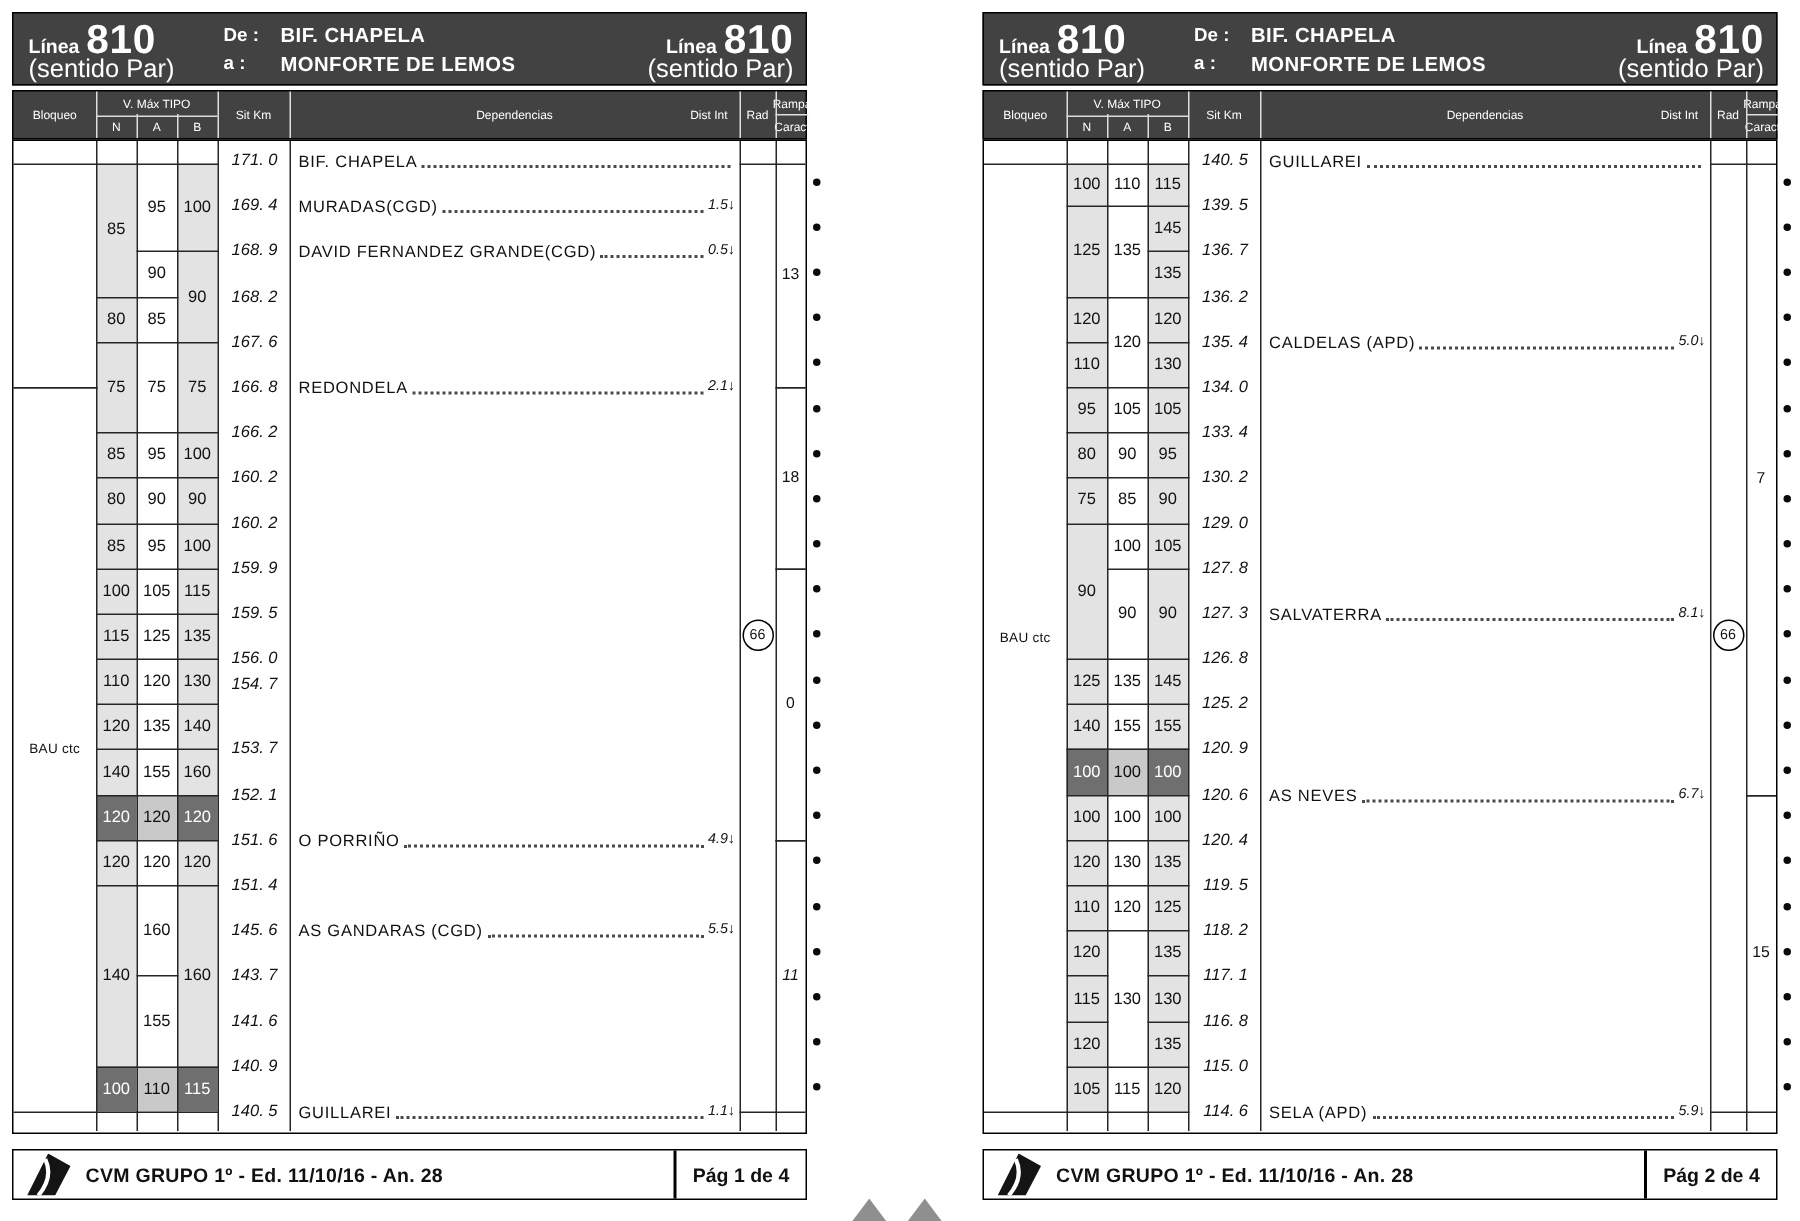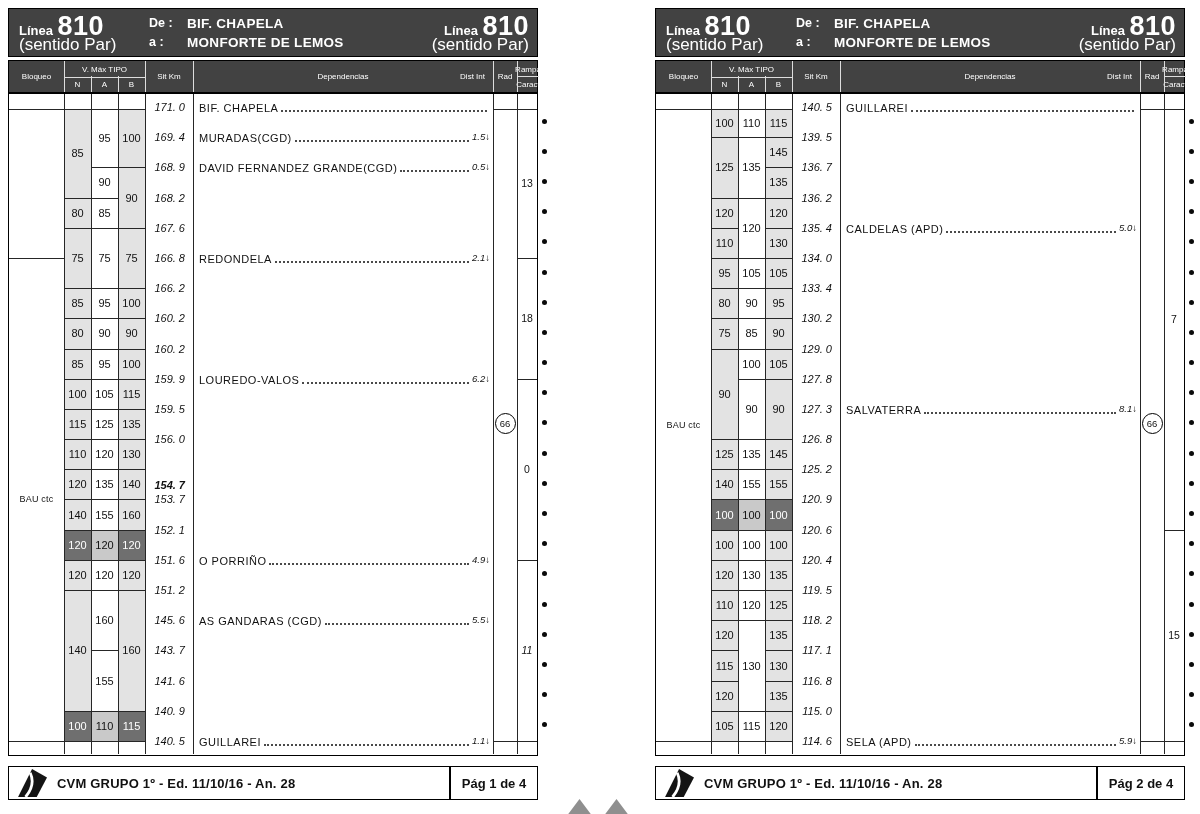--- a/index.html
+++ b/index.html
@@ -243,37 +243,32 @@
       <div class="kml" style="left: 136px; top: 156.95px; width: 44px; padding-right: 4px;">166. 8</div>
       <div class="srow" style="left: 190px; top: 155.95px; width: 291px; height: 16px;">
         <div class="sname">REDONDELA</div>
         <div class="leader"></div>
         <div class="sdist">2.1↓</div>
       </div>
       <div class="kml" style="left: 136px; top: 187.14px; width: 44px; padding-right: 4px;">166. 2</div>
       <div class="kml" style="left: 136px; top: 217.33px; width: 44px; padding-right: 4px;">160. 2</div>
       <div class="kml" style="left: 136px; top: 247.52px; width: 44px; padding-right: 4px;">160. 2</div>
       <div class="kml" style="left: 136px; top: 277.71px; width: 44px; padding-right: 4px;">159. 9</div>
-      <div class="srow" style="left: 190px; top: 276.71px; width: 291px; height: 16px;">
-        <div class="sname">LOUREDO-VALOS</div>
-        <div class="leader"></div>
-        <div class="sdist">6.2↓</div>
-      </div>
       <div class="kml" style="left: 136px; top: 307.9px; width: 44px; padding-right: 4px;">159. 5</div>
       <div class="kml" style="left: 136px; top: 338.09px; width: 44px; padding-right: 4px;">156. 0</div>
-      <div class="kml" style="left: 136px; top: 384px; width: 44px; padding-right: 4px; font-weight: bold;">154. 7</div>
+      <div class="kml" style="left: 136px; top: 355px; width: 44px; padding-right: 4px;">154. 7</div>
       <div class="kml" style="left: 136px; top: 398.47px; width: 44px; padding-right: 4px;">153. 7</div>
       <div class="kml" style="left: 136px; top: 428.66px; width: 44px; padding-right: 4px;">152. 1</div>
       <div class="kml" style="left: 136px; top: 458.85px; width: 44px; padding-right: 4px;">151. 6</div>
       <div class="srow" style="left: 190px; top: 457.85px; width: 291px; height: 16px;">
         <div class="sname">O PORRIÑO</div>
         <div class="leader"></div>
         <div class="sdist">4.9↓</div>
       </div>
-      <div class="kml" style="left: 136px; top: 489.04px; width: 44px; padding-right: 4px;">151. 2</div>
+      <div class="kml" style="left: 136px; top: 489.04px; width: 44px; padding-right: 4px;">151. 4</div>
       <div class="kml" style="left: 136px; top: 519.23px; width: 44px; padding-right: 4px;">145. 6</div>
       <div class="srow" style="left: 190px; top: 518.23px; width: 291px; height: 16px;">
         <div class="sname">AS GANDARAS (CGD)</div>
         <div class="leader"></div>
         <div class="sdist">5.5↓</div>
       </div>
       <div class="kml" style="left: 136px; top: 549.42px; width: 44px; padding-right: 4px;">143. 7</div>
       <div class="kml" style="left: 136px; top: 579.61px; width: 44px; padding-right: 4px;">141. 6</div>
       <div class="kml" style="left: 136px; top: 609.8px; width: 44px; padding-right: 4px;">140. 9</div>
       <div class="kml" style="left: 136px; top: 639.99px; width: 44px; padding-right: 4px;">140. 5</div>
@@ -513,20 +508,25 @@
       <div class="kml" style="left: 136px; top: 307.9px; width: 44px; padding-right: 4px;">127. 3</div>
       <div class="srow" style="left: 190px; top: 306.9px; width: 291px; height: 16px;">
         <div class="sname">SALVATERRA</div>
         <div class="leader"></div>
         <div class="sdist">8.1↓</div>
       </div>
       <div class="kml" style="left: 136px; top: 338.09px; width: 44px; padding-right: 4px;">126. 8</div>
       <div class="kml" style="left: 136px; top: 368.28px; width: 44px; padding-right: 4px;">125. 2</div>
       <div class="kml" style="left: 136px; top: 398.47px; width: 44px; padding-right: 4px;">120. 9</div>
       <div class="kml" style="left: 136px; top: 428.66px; width: 44px; padding-right: 4px;">120. 6</div>
+      <div class="srow" style="left: 190px; top: 427.66px; width: 291px; height: 16px;">
+        <div class="sname">AS NEVES</div>
+        <div class="leader"></div>
+        <div class="sdist">6.7↓</div>
+      </div>
       <div class="kml" style="left: 136px; top: 458.85px; width: 44px; padding-right: 4px;">120. 4</div>
       <div class="kml" style="left: 136px; top: 489.04px; width: 44px; padding-right: 4px;">119. 5</div>
       <div class="kml" style="left: 136px; top: 519.23px; width: 44px; padding-right: 4px;">118. 2</div>
       <div class="kml" style="left: 136px; top: 549.42px; width: 44px; padding-right: 4px;">117. 1</div>
       <div class="kml" style="left: 136px; top: 579.61px; width: 44px; padding-right: 4px;">116. 8</div>
       <div class="kml" style="left: 136px; top: 609.8px; width: 44px; padding-right: 4px;">115. 0</div>
       <div class="kml" style="left: 136px; top: 639.99px; width: 44px; padding-right: 4px;">114. 6</div>
       <div class="srow" style="left: 190px; top: 638.99px; width: 291px; height: 16px;">
         <div class="sname">SELA (APD)</div>
         <div class="leader"></div>

